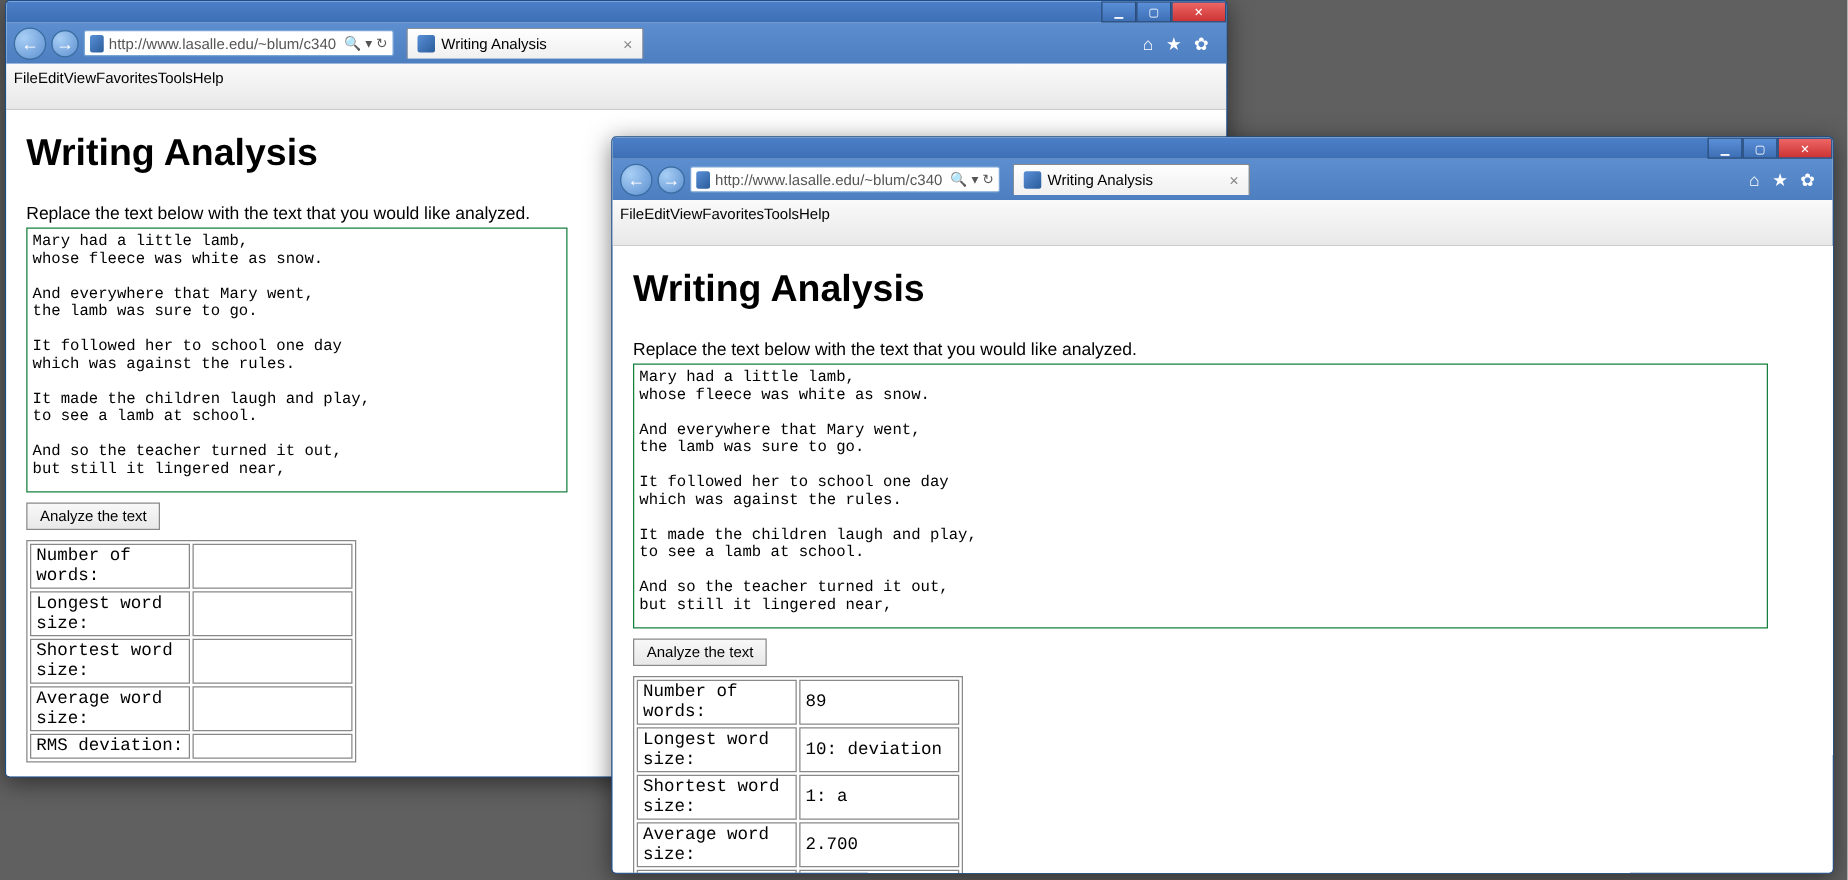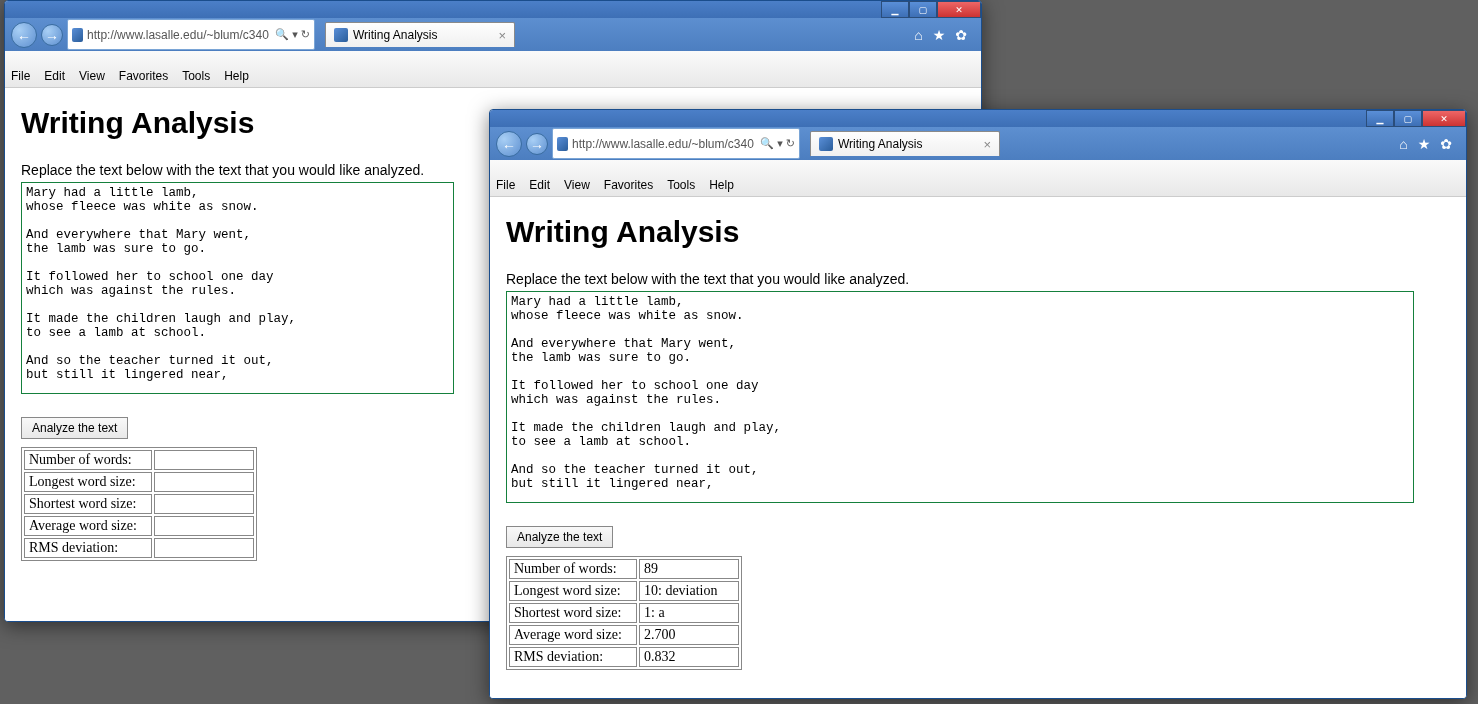--- a/index.html
+++ b/index.html
@@ -63,21 +63,21 @@
       justify-content: center;
       cursor: pointer;
       color: #fff;
       font-size: 14px;
     }
     .addr-wrap {
       display: flex;
       align-items: center;
       background: #fff;
       border: 1px solid #7aa5d6;
-      height: 31px;
+      height: 21px;
       border-radius: 2px;
       padding: 0 4px;
       width: 248px;
     }
     .fav-icon {
       width: 14px; height: 14px;
       background: linear-gradient(135deg, #5a8fd8, #2a5d9a);
       border-radius: 2px;
       margin-right: 4px;
     }
@@ -132,23 +132,23 @@
       color: #fff;
       font-size: 14px;
       padding-right: 8px;
       cursor: pointer;
     }
     .menu-bar {
       height: 22px;
       background: linear-gradient(#fafafa, #e8e8e8);
       border-bottom: 1px solid #ccc;
       display: flex;
-      align-items: flex-start;
+      align-items: flex-end;
       padding: 18px 6px;
-      gap: 14px;
+      gap: 0;
       font-size: 12px;
     }
     .menu-item { cursor: pointer; }
     .content-area {
       position: relative;
       background: #fff;
       overflow-y: scroll;
       padding: 18px 16px;
     }
     .content-inner h1 {
@@ -167,42 +167,42 @@
       font-size: 12.5px;
       border: 1px solid #15803d;
       padding: 3px 4px;
       white-space: pre;
       resize: none;
       display: block;
       overflow-y: scroll;
       width: 100%;
     }
     .analyze-btn {
-      margin-top: 23px;
+      margin-top: 8px;
       margin-bottom: 8px;
       font-size: 12px;
       padding: 3px 10px;
       background: linear-gradient(#f8f8f8, #e8e8e8);
       border: 1px solid #888;
       cursor: pointer;
       font-family: Arial, sans-serif;
     }
     .results-table {
       border-collapse: separate;
       border-spacing: 2px;
       border: 1px solid #888;
     }
     .results-table td {
       border: 1px solid #888;
       padding: 1px 4px;
-      font-family: Liberation Serif, serif;
+      font-family: Liberation Mono, monospace;
       font-size: 14px;
     }
     .results-table td:first-child { width: 128px; }
-    .results-table td:last-child { width: 100px; }
+    .results-table td:last-child { width: 128px; }
     
     .content-area::-webkit-scrollbar, .text-box::-webkit-scrollbar { width: 17px; }
     .content-area::-webkit-scrollbar-track, .text-box::-webkit-scrollbar-track { background: #f0f0f0; }
     .content-area::-webkit-scrollbar-thumb, .text-box::-webkit-scrollbar-thumb { background: #cdcdcd; border: 1px solid #aaa; }
     .content-area::-webkit-scrollbar-button, .text-box::-webkit-scrollbar-button { background: #f0f0f0; height: 17px; border: 1px solid #ccc; }
 
     #win1 { left: 4px; top: 0; width: 978px; height: 622px; }
     #win1 .content-area { height: 550px; }
     #win1 .text-box { height: 212px; width: 433px; }
 

